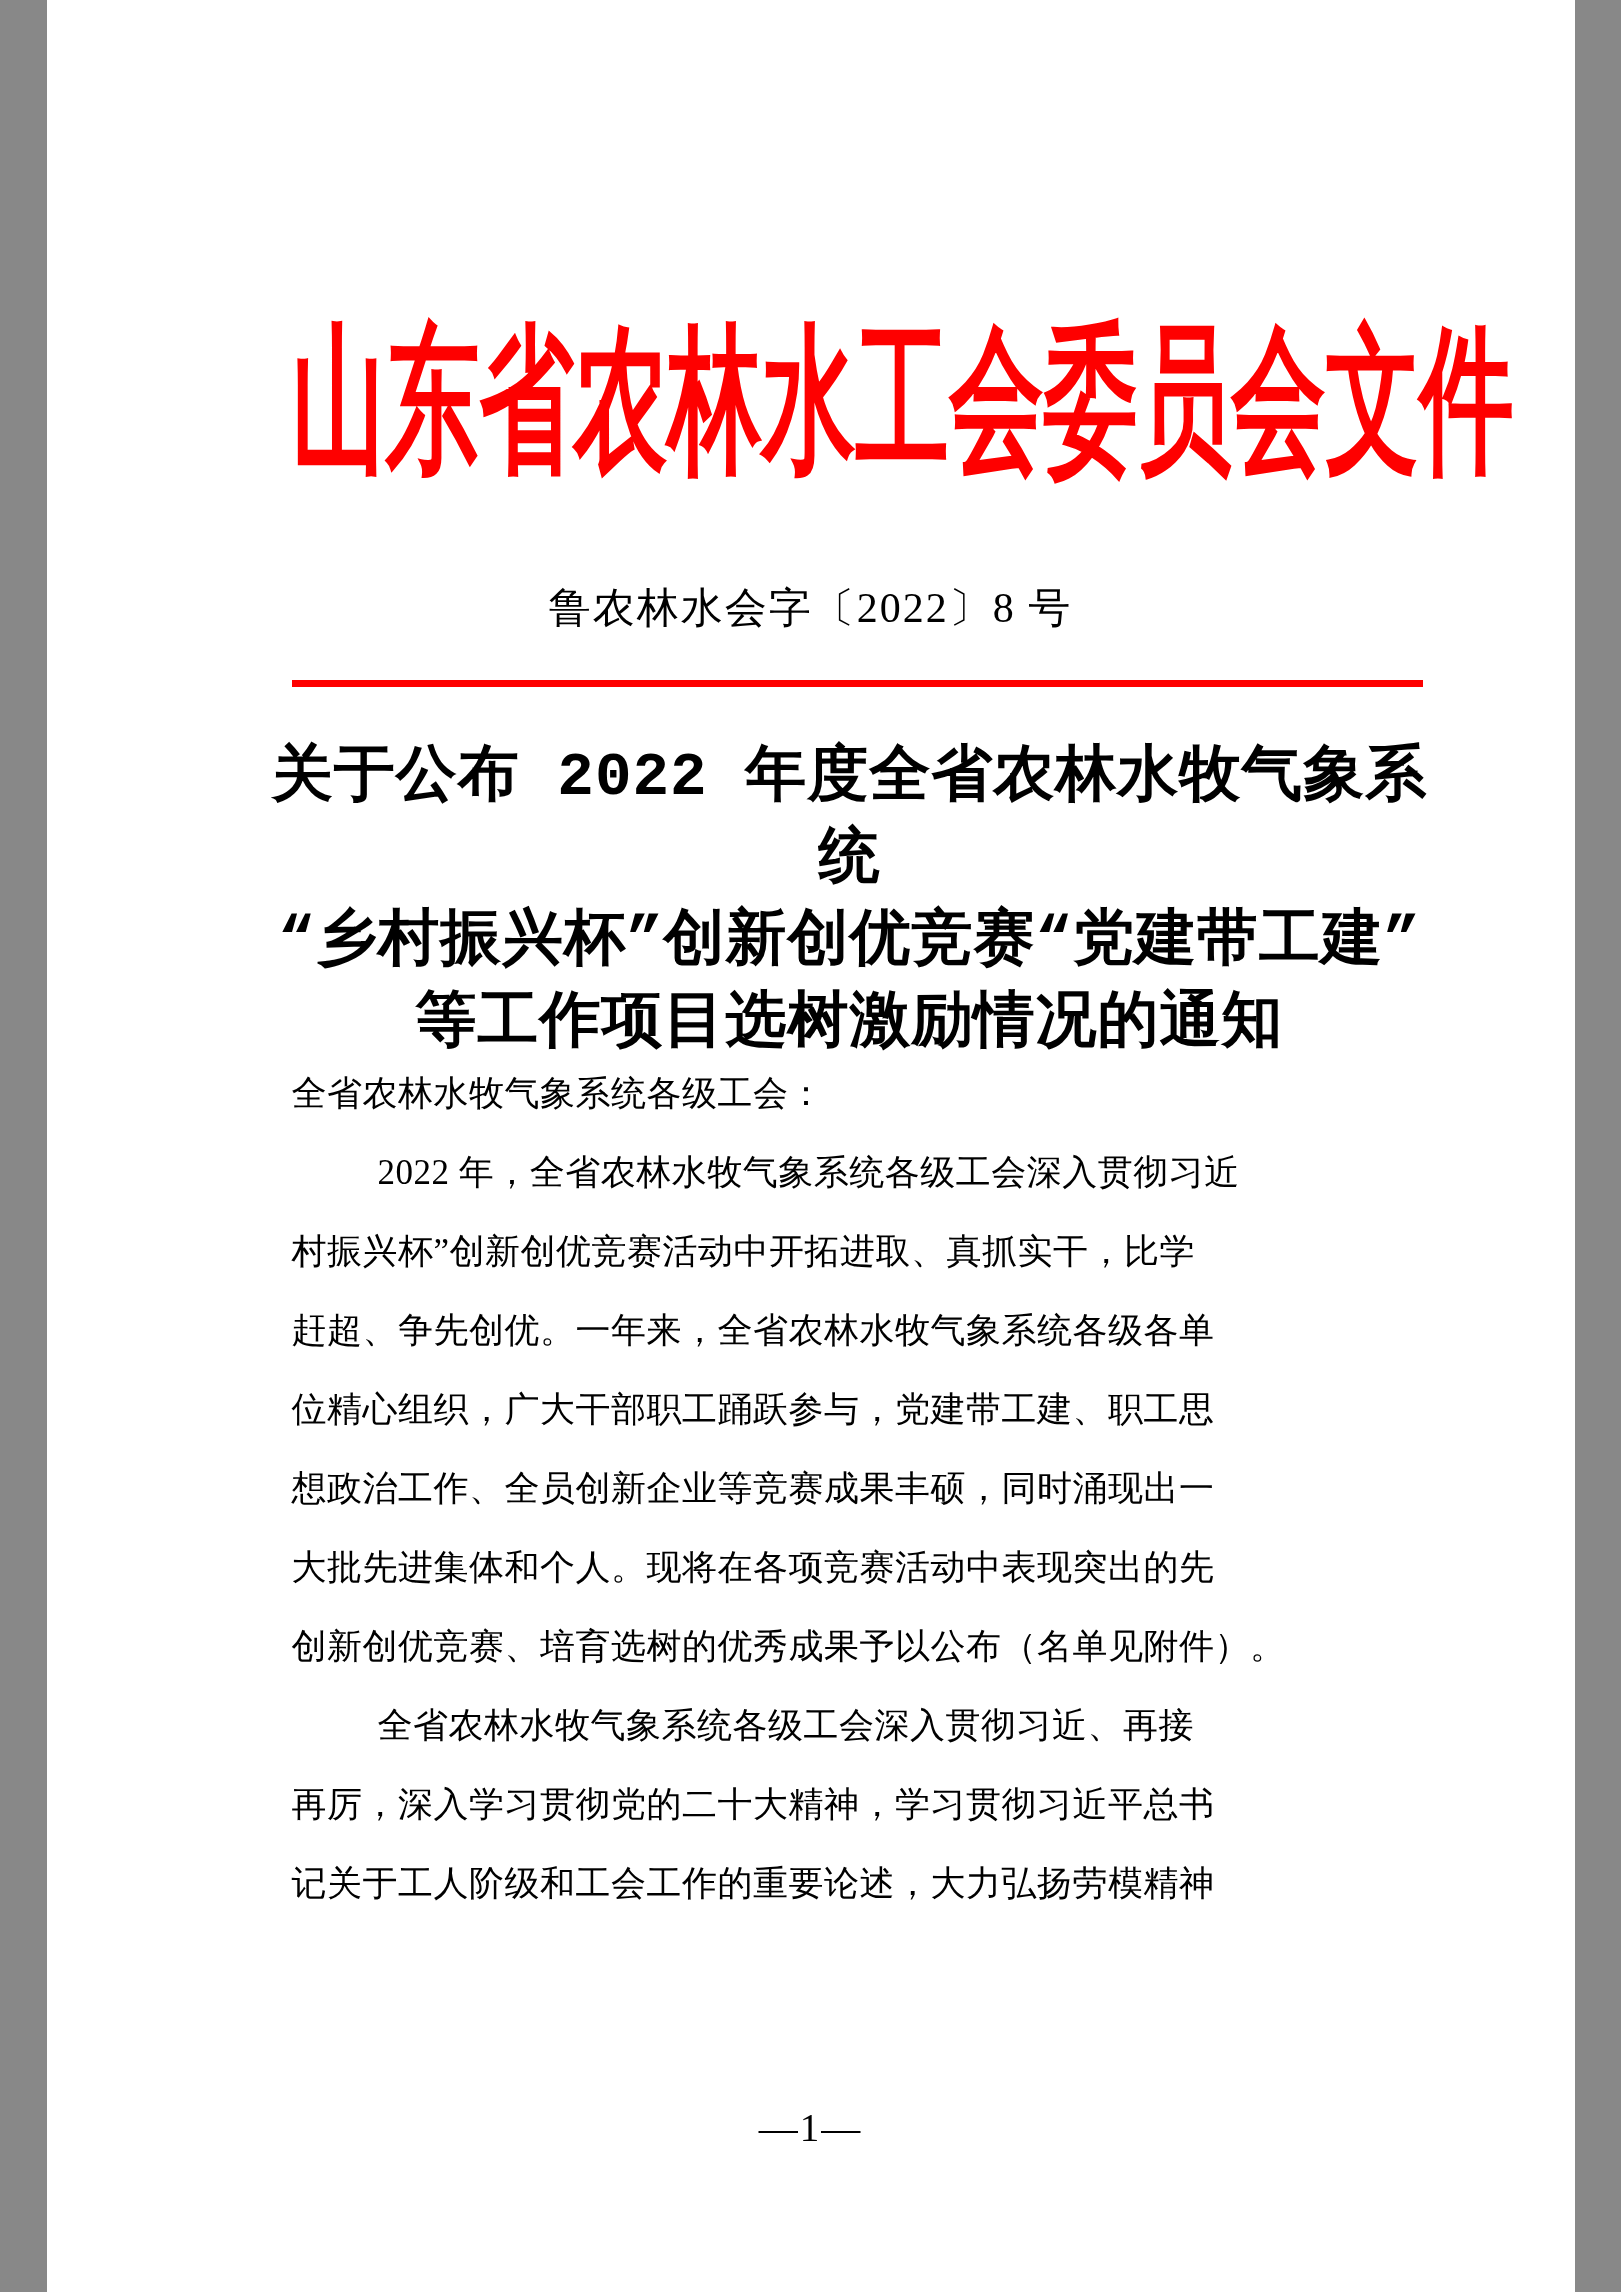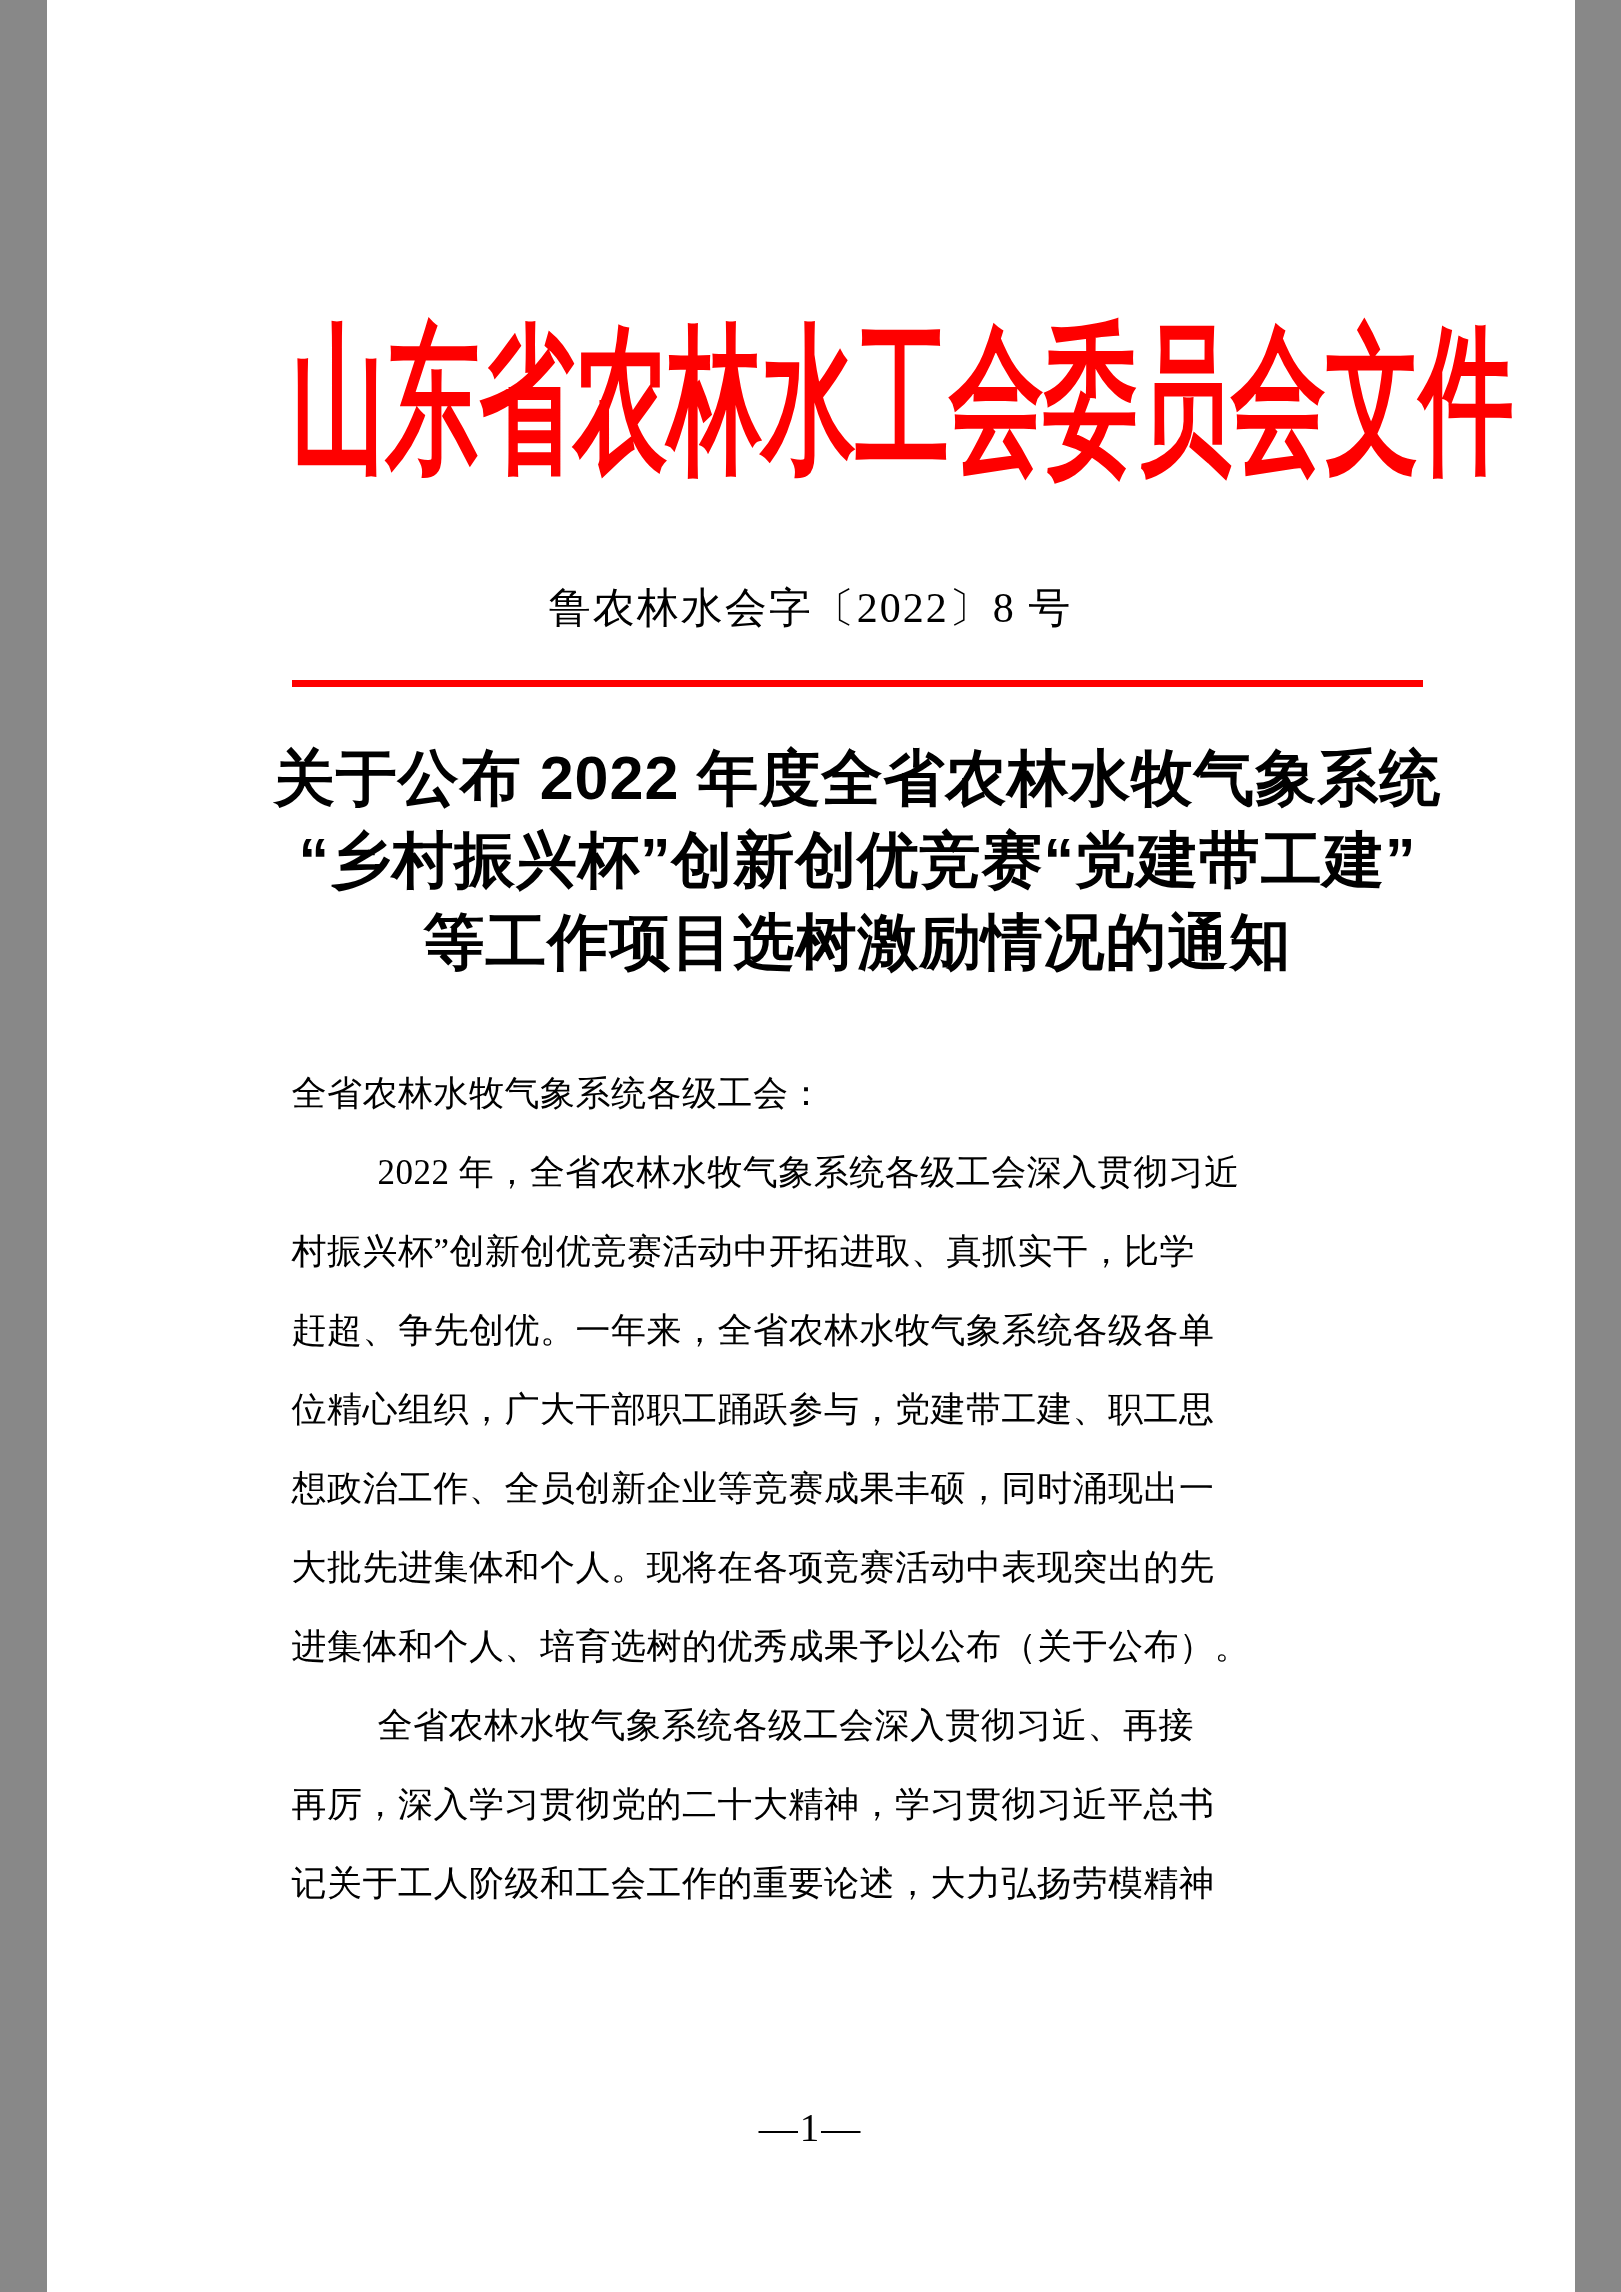--- a/index.html
+++ b/index.html
@@ -47,29 +47,29 @@
     position: absolute;
     left: 245px;
     top: 680px;
     width: 1131px;
     height: 6.9px;
     background: #fe0000;
   }
   
   .doctitle {
     position: absolute;
-    left: 216px;
+    left: 208px;
     top: 737px;
     width: 1190px;
     text-align: center;
     font-weight: bold;
     font-size: 61px;
     line-height: 82px;
     letter-spacing: 1px;
-    font-family: Liberation Sans, sans-serif;
+    font-family: Liberation Mono, monospace;
   }
   
   .docbody {
     position: absolute;
     left: 245px;
     top: 1054px;
     width: 1131px;
     font-size: 35px;
     line-height: 79px;
     letter-spacing: 0.5px;
@@ -107,21 +107,21 @@
   </div>
 
   <div class="docbody">
     <div class="bline">全省农林水牧气象系统各级工会：</div>
     <div class="bline indent">2022 年，全省农林水牧气象系统各级工会深入贯彻习近</div>
     <div class="bline">村振兴杯”创新创优竞赛活动中开拓进取、真抓实干，比学</div>
     <div class="bline">赶超、争先创优。一年来，全省农林水牧气象系统各级各单</div>
     <div class="bline">位精心组织，广大干部职工踊跃参与，党建带工建、职工思</div>
     <div class="bline">想政治工作、全员创新企业等竞赛成果丰硕，同时涌现出一</div>
     <div class="bline">大批先进集体和个人。现将在各项竞赛活动中表现突出的先</div>
-    <div class="bline">进集体和个人、培育选树的优秀成果予以公布（关于公布）。</div>
+    <div class="bline">创新创优竞赛、培育选树的优秀成果予以公布（名单见附件）。</div>
     <div class="bline indent">全省农林水牧气象系统各级工会深入贯彻习近、再接</div>
     <div class="bline">再厉，深入学习贯彻党的二十大精神，学习贯彻习近平总书</div>
     <div class="bline">记关于工人阶级和工会工作的重要论述，大力弘扬劳模精神</div>
   </div>
 
   <div class="pagenum">—1—</div>
 
 </div>
 
 

